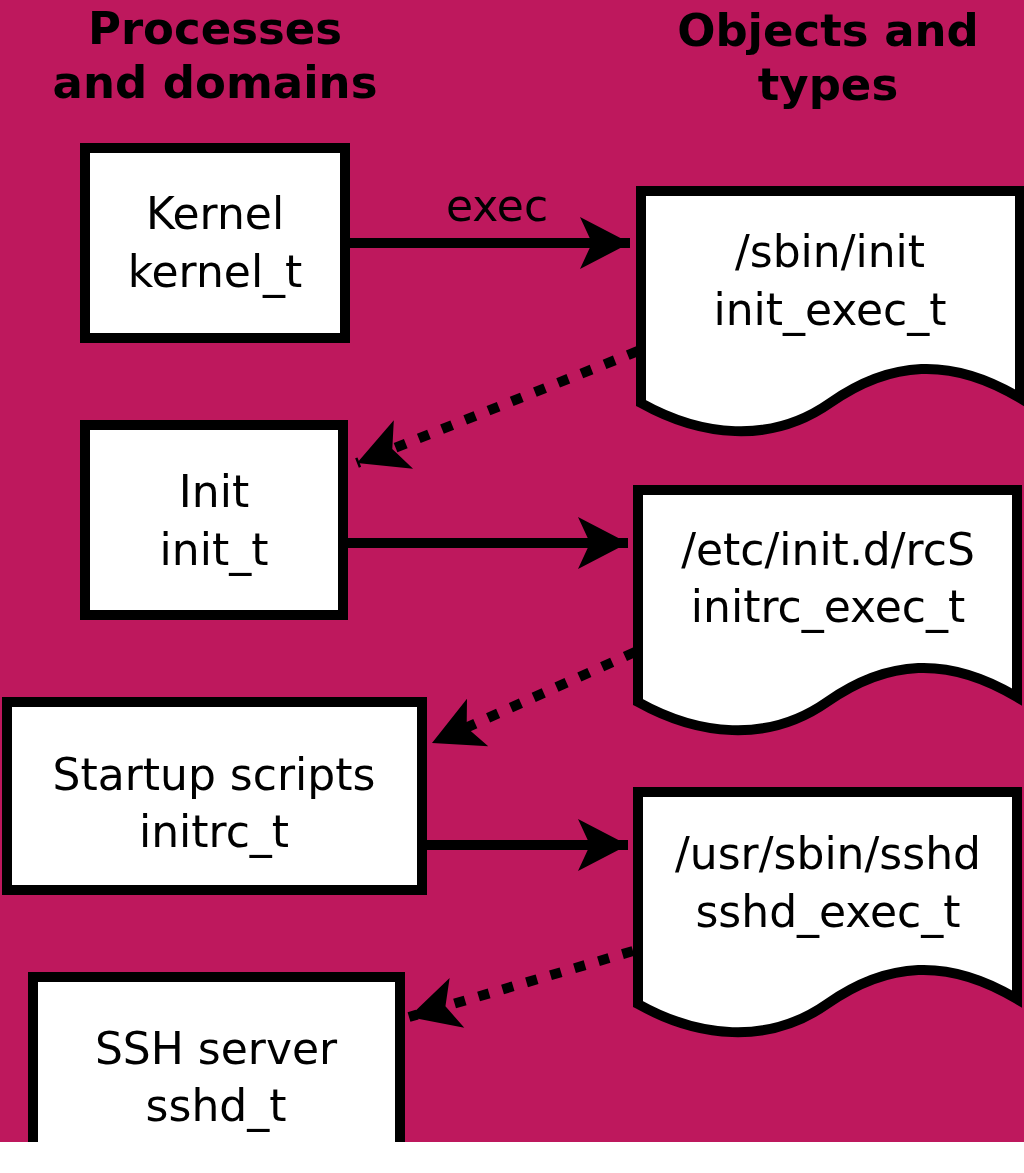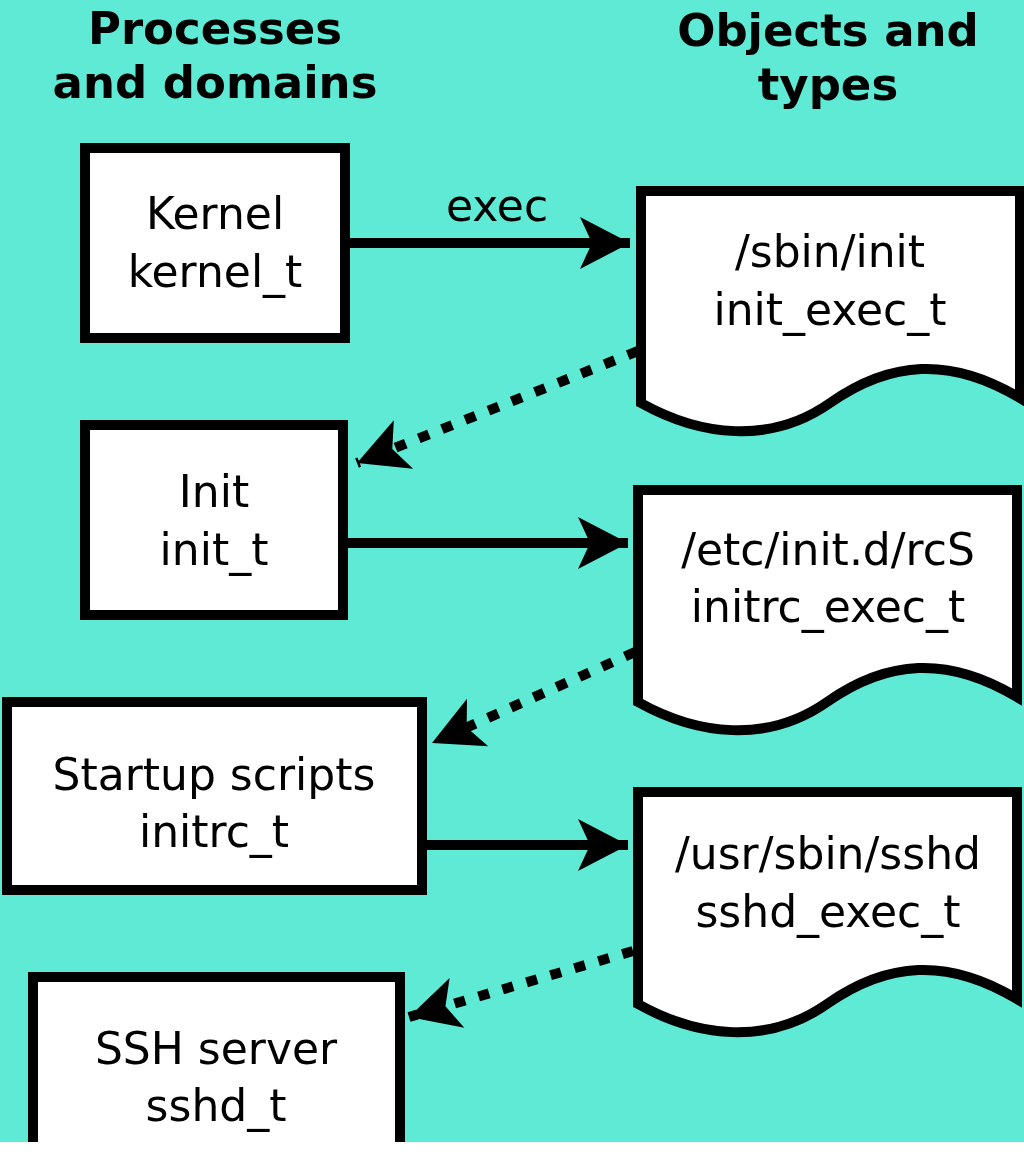--- a/index.html
+++ b/index.html
@@ -4,21 +4,21 @@
 <style>
   html, body {
     margin: 0;
     padding: 0;
     background: #ffffff;
   }
   .diagram-wrap {
     position: relative;
     width: 1024px;
     height: 1142px;
-    background: #5eead4;
+    background: #be185d;
     overflow: hidden;
   }
   svg { display: block; }
   text {
     font-family: "DejaVu Sans", "Liberation Sans", sans-serif;
     font-size: 44px;
     fill: #000000;
     text-anchor: middle;
   }
   .hdr {

